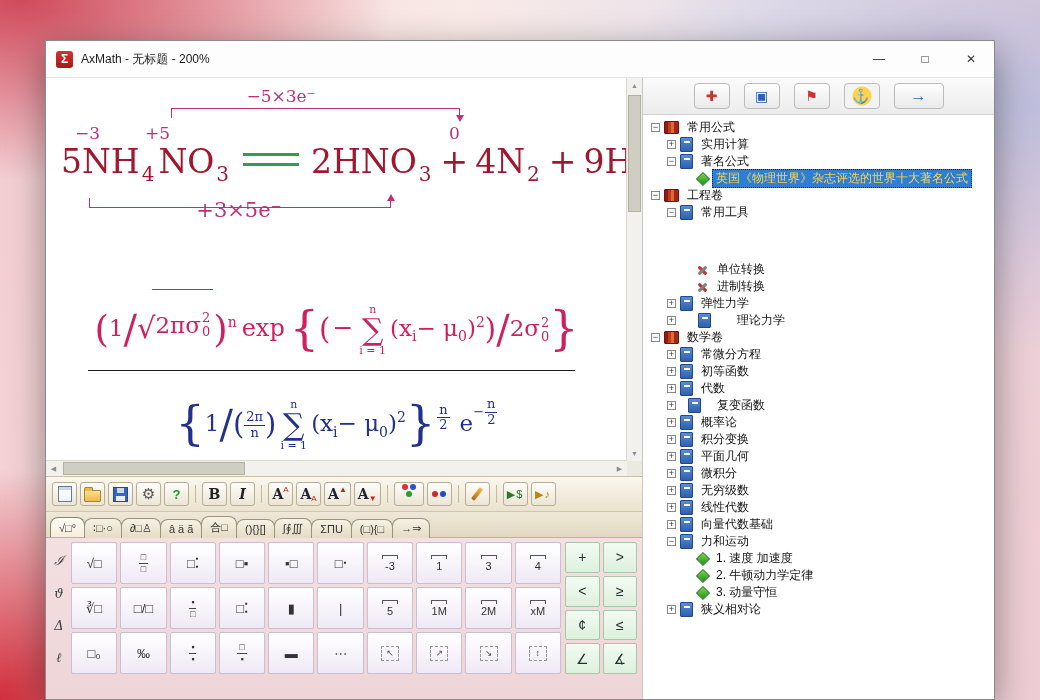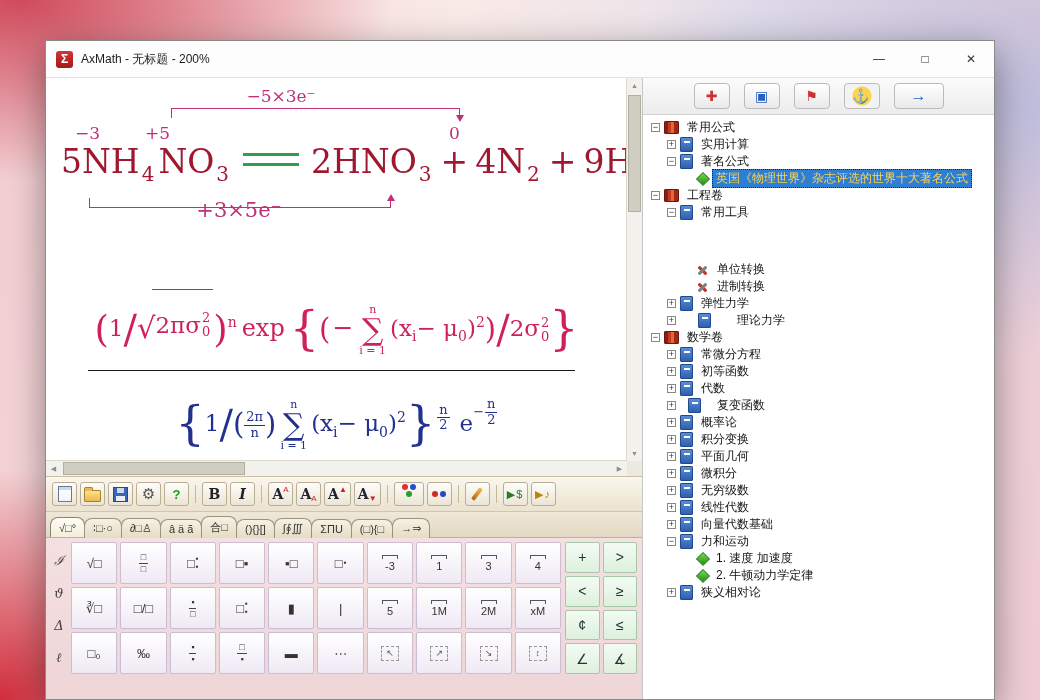--- a/index.html
+++ b/index.html
@@ -782,20 +782,25 @@
           <div class="trow" style="padding-left: 38px;">
             <span class="exp exp-leaf"></span>
             <span class="tico ic-diamond"></span>
             <span class="tlabel">1. 速度 加速度</span>
           </div>
           <div class="trow" style="padding-left: 38px;">
             <span class="exp exp-leaf"></span>
             <span class="tico ic-diamond"></span>
             <span class="tlabel">2. 牛顿动力学定律</span>
           </div>
+          <div class="trow" style="padding-left: 38px;">
+            <span class="exp exp-leaf"></span>
+            <span class="tico ic-diamond"></span>
+            <span class="tlabel">3. 动量守恒</span>
+          </div>
           <div class="trow" style="padding-left: 22px;">
             <span class="exp exp-closed"></span>
             <span class="tico ic-book"></span>
             <span class="tlabel">狭义相对论</span>
           </div>
         </div>
 
     </div>
   </div>
 </div>

